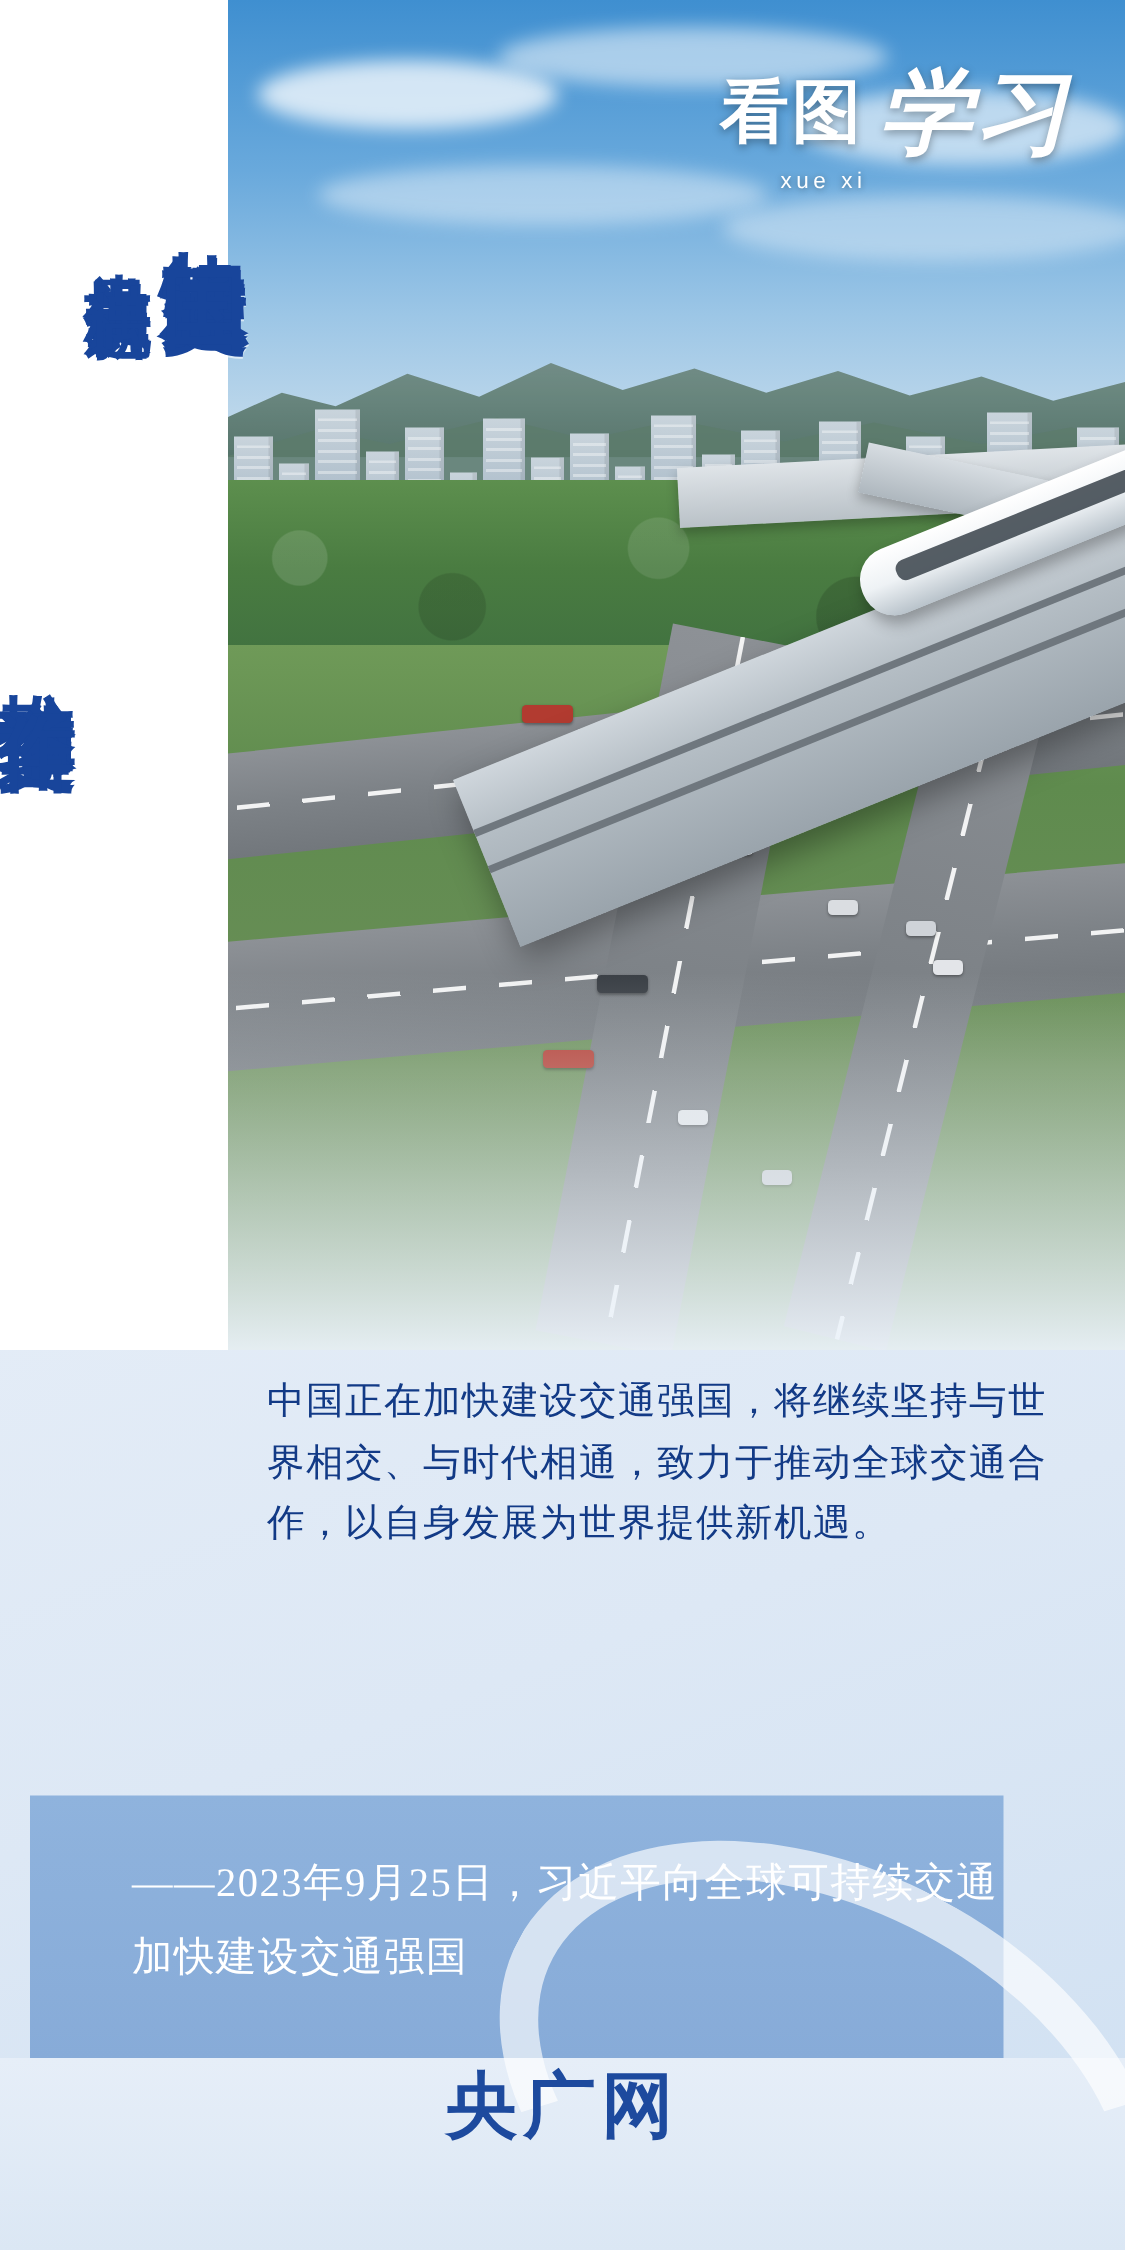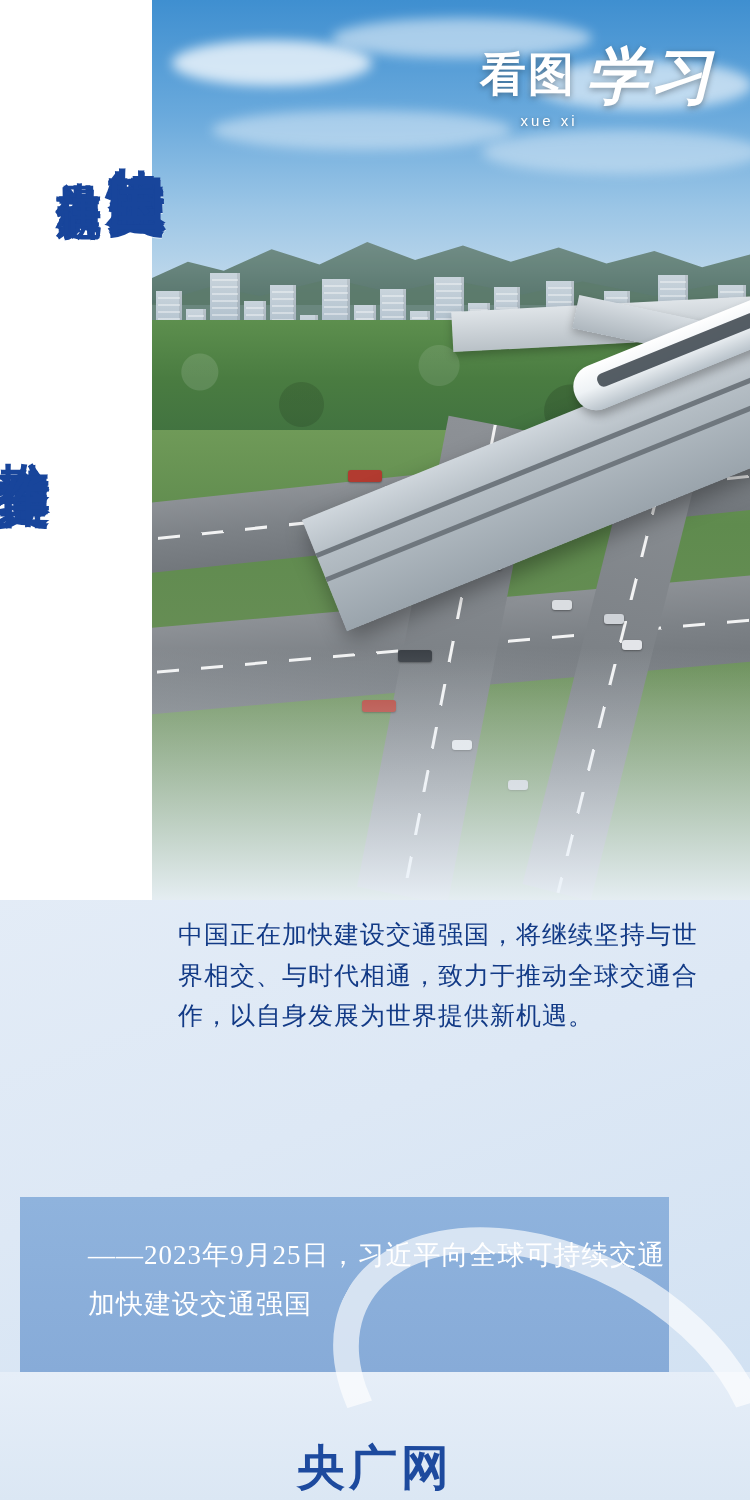--- a/index.html
+++ b/index.html
@@ -289,21 +289,21 @@
     letter-spacing: 1px;
   }
 
   
   .footer {
     position: absolute;
     left: 0; top: 1372px;
     width: 750px; height: 128px;
     background: linear-gradient(180deg, #e6eef8 0%, #dbe7f4 100%);
     display: flex;
-    align-items: flex-end;
+    align-items: flex-start;
     justify-content: center;
   }
   .footer-swoosh {
     position: absolute;
     right: -40px; bottom: -60px;
     width: 420px; height: 260px;
     border-radius: 50%;
     border: 26px solid rgba(255,255,255,.65);
     border-right-color: transparent;
     border-bottom-color: transparent;

